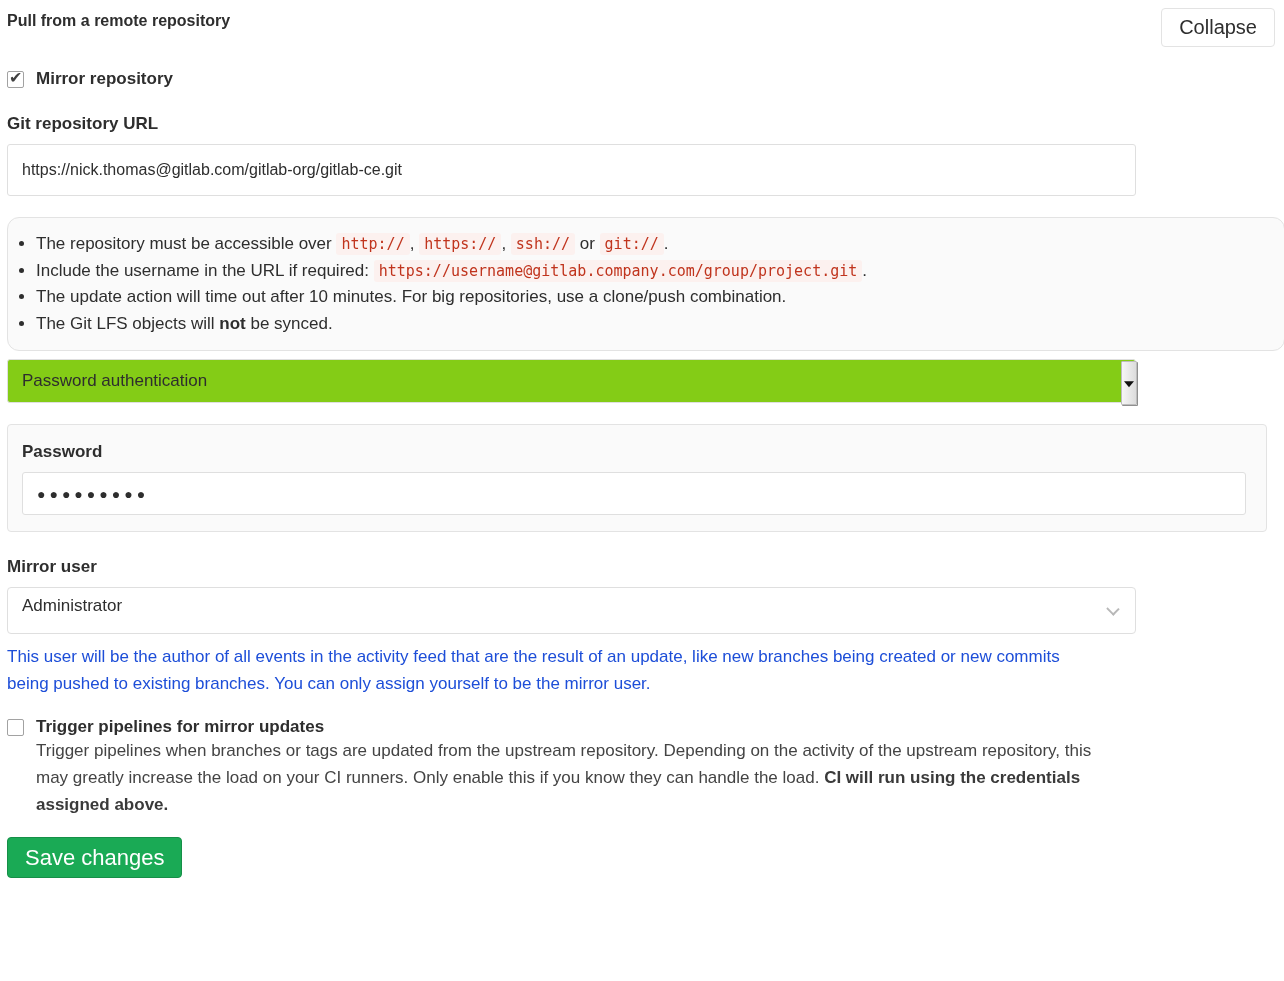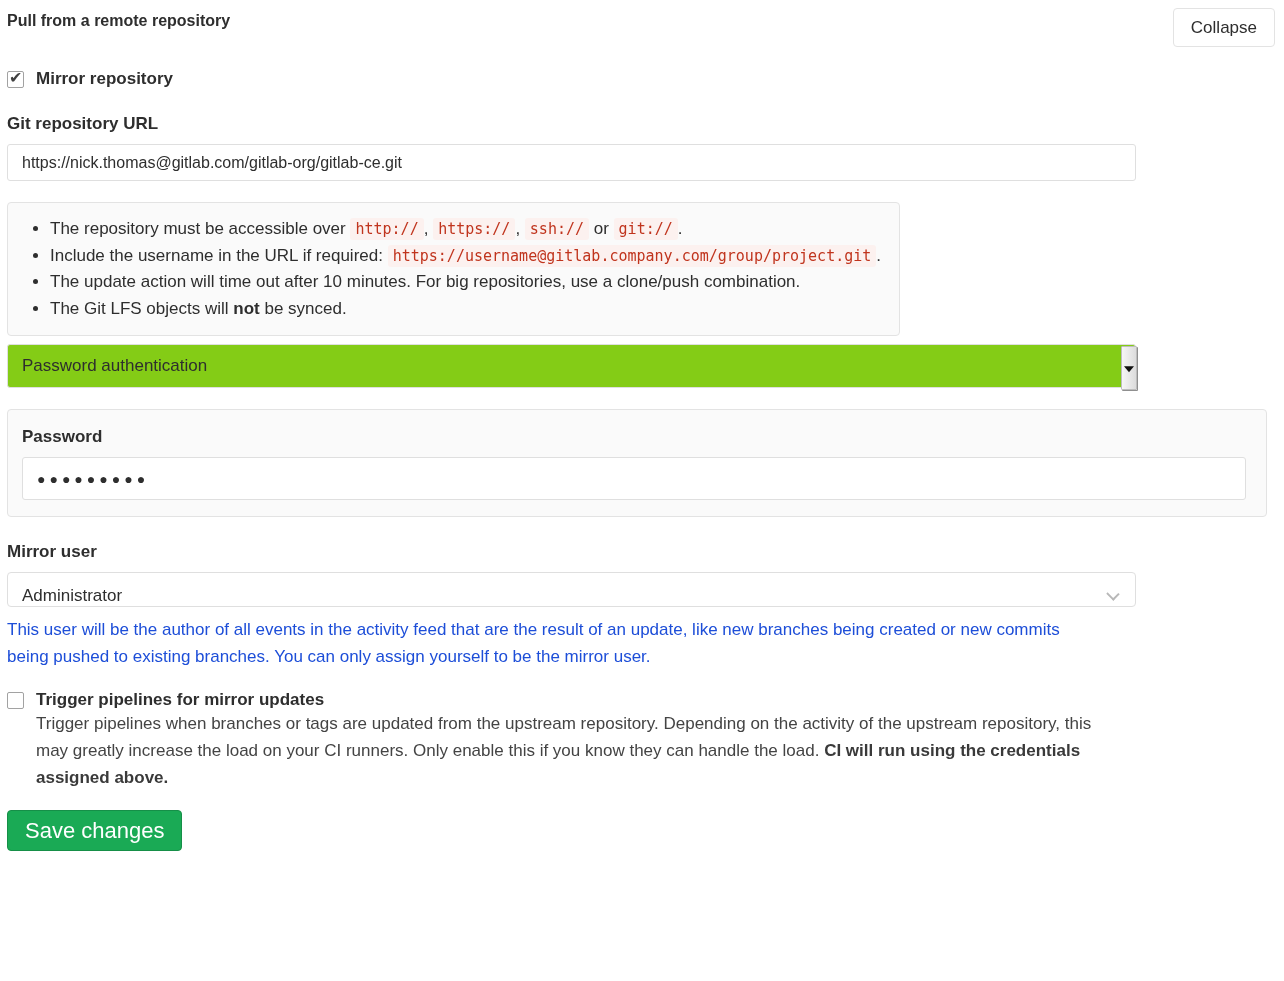--- a/index.html
+++ b/index.html
@@ -9,21 +9,21 @@
     background: #ffffff;
     font-family: "Liberation Sans", "DejaVu Sans", sans-serif;
     color: #2e2e2e;
     font-size: 17px;
   }
   .page { position: relative; width: 1284px; height: 981px; padding: 6px 0 0 7px; }
 
   .collapse-btn {
     position: absolute; top: 8px; right: 9px;
     background: #fff; border: 1px solid #e3e3e3; border-radius: 4px;
-    padding: 8px 17px; font-size: 17px; color: #2e2e2e;
+    padding: 8px 17px; font-size: 20px; color: #2e2e2e;
     font-family: inherit; cursor: pointer; line-height: 21px;
   }
 
   h1.title { margin: 0; font-size: 16px; line-height: 30px; font-weight: bold; color: #2e2e2e; }
 
   .description { margin-top: 12px; line-height: 27px; color: #2e2e2e; width: 1129px; }
   .link { color: #1b69b6; text-decoration: none; cursor: pointer; }
 
   .form { width: 1129px; }
 
@@ -40,30 +40,30 @@
     position: absolute; left: 1px; top: -4px;
     font-size: 16px; color: #3f3f3f;
   }
   .cbx-label { font-weight: bold; margin-left: 12px; cursor: pointer; }
 
   .field-label { font-weight: bold; margin-top: 24px; line-height: 22px; }
   .field-label.url-label { margin-top: 24px; }
   .field-label.auth-label { margin-top: 25px; }
 
   .text-input {
-    display: block; width: 1129px; height: 37px; margin-top: 9px;
+    display: block; width: 1129px; height: 52px; margin-top: 9px;
     border: 1px solid #dfdfdf; border-radius: 3px; background: #fff;
     padding: 0 14px; font-size: 16px; color: #2e2e2e;
     font-family: inherit; outline: none;
   }
 
   .notes-box {
-    margin-top: 21px; width: 893px;
-    background: #fafafa; border: 1px solid #e3e3e3; border-radius: 4px;
-    padding: 13px 16px 13px 16px;
+    margin-top: 21px; width: 1278px;
+    background: #fafafa; border: 1px solid #e3e3e3; border-radius: 12px;
+    padding: 13px 16px 13px 2px;
   }
   .notes-box ul { margin: 0; padding-left 26px; padding-left: 26px; }
   .notes-box li { line-height: 26.5px; color: #2e2e2e; }
   code.chip {
     font-family: "DejaVu Sans Mono", "Liberation Mono", monospace;
     font-size: 15px; color: #c0341d; background: #fcf1ef;
     padding: 2px 5px; border-radius: 3px;
   }
 
   .select-native {
@@ -92,23 +92,23 @@
   .password-box .field-label { margin-top: 0; }
   .password-input {
     display: block; width: 100%; height: 43px; margin-top: 9px;
     border: 1px solid #dfdfdf; border-radius: 3px; background: #fff;
     padding: 0 14px; outline: none;
     font-family: inherit; font-size: 14px; font-weight: bold;
     letter-spacing: 4px; color: #2e2e2e;
   }
 
   .select-custom {
-    position: relative; margin-top: 9px; width: 1129px; height: 35px;
+    position: relative; margin-top: 9px; width: 1129px; height: 47px;
     border: 1px solid #dfdfdf; border-radius: 4px; background: #fff; cursor: pointer;
-    display: flex; align-items: flex-end; padding: 16px 40px 0 14px;
+    display: flex; align-items: flex-start; padding: 8px 40px 0 14px;
   }
   .chevron-down {
     position: absolute; right: 17px; top: 16px;
     width: 10px; height: 10px;
     border-right: 2px solid #b8b8b8; border-bottom: 2px solid #b8b8b8;
     transform: rotate(45deg) scale(1, 0.9);
   }
 
   .help-text { margin-top: 10px; width: 1095px; line-height: 26.5px; color: #1d4ed8; }
   .trigger-help { margin-left: 29px; width: 1076px; line-height: 27px; color: #444444; }

